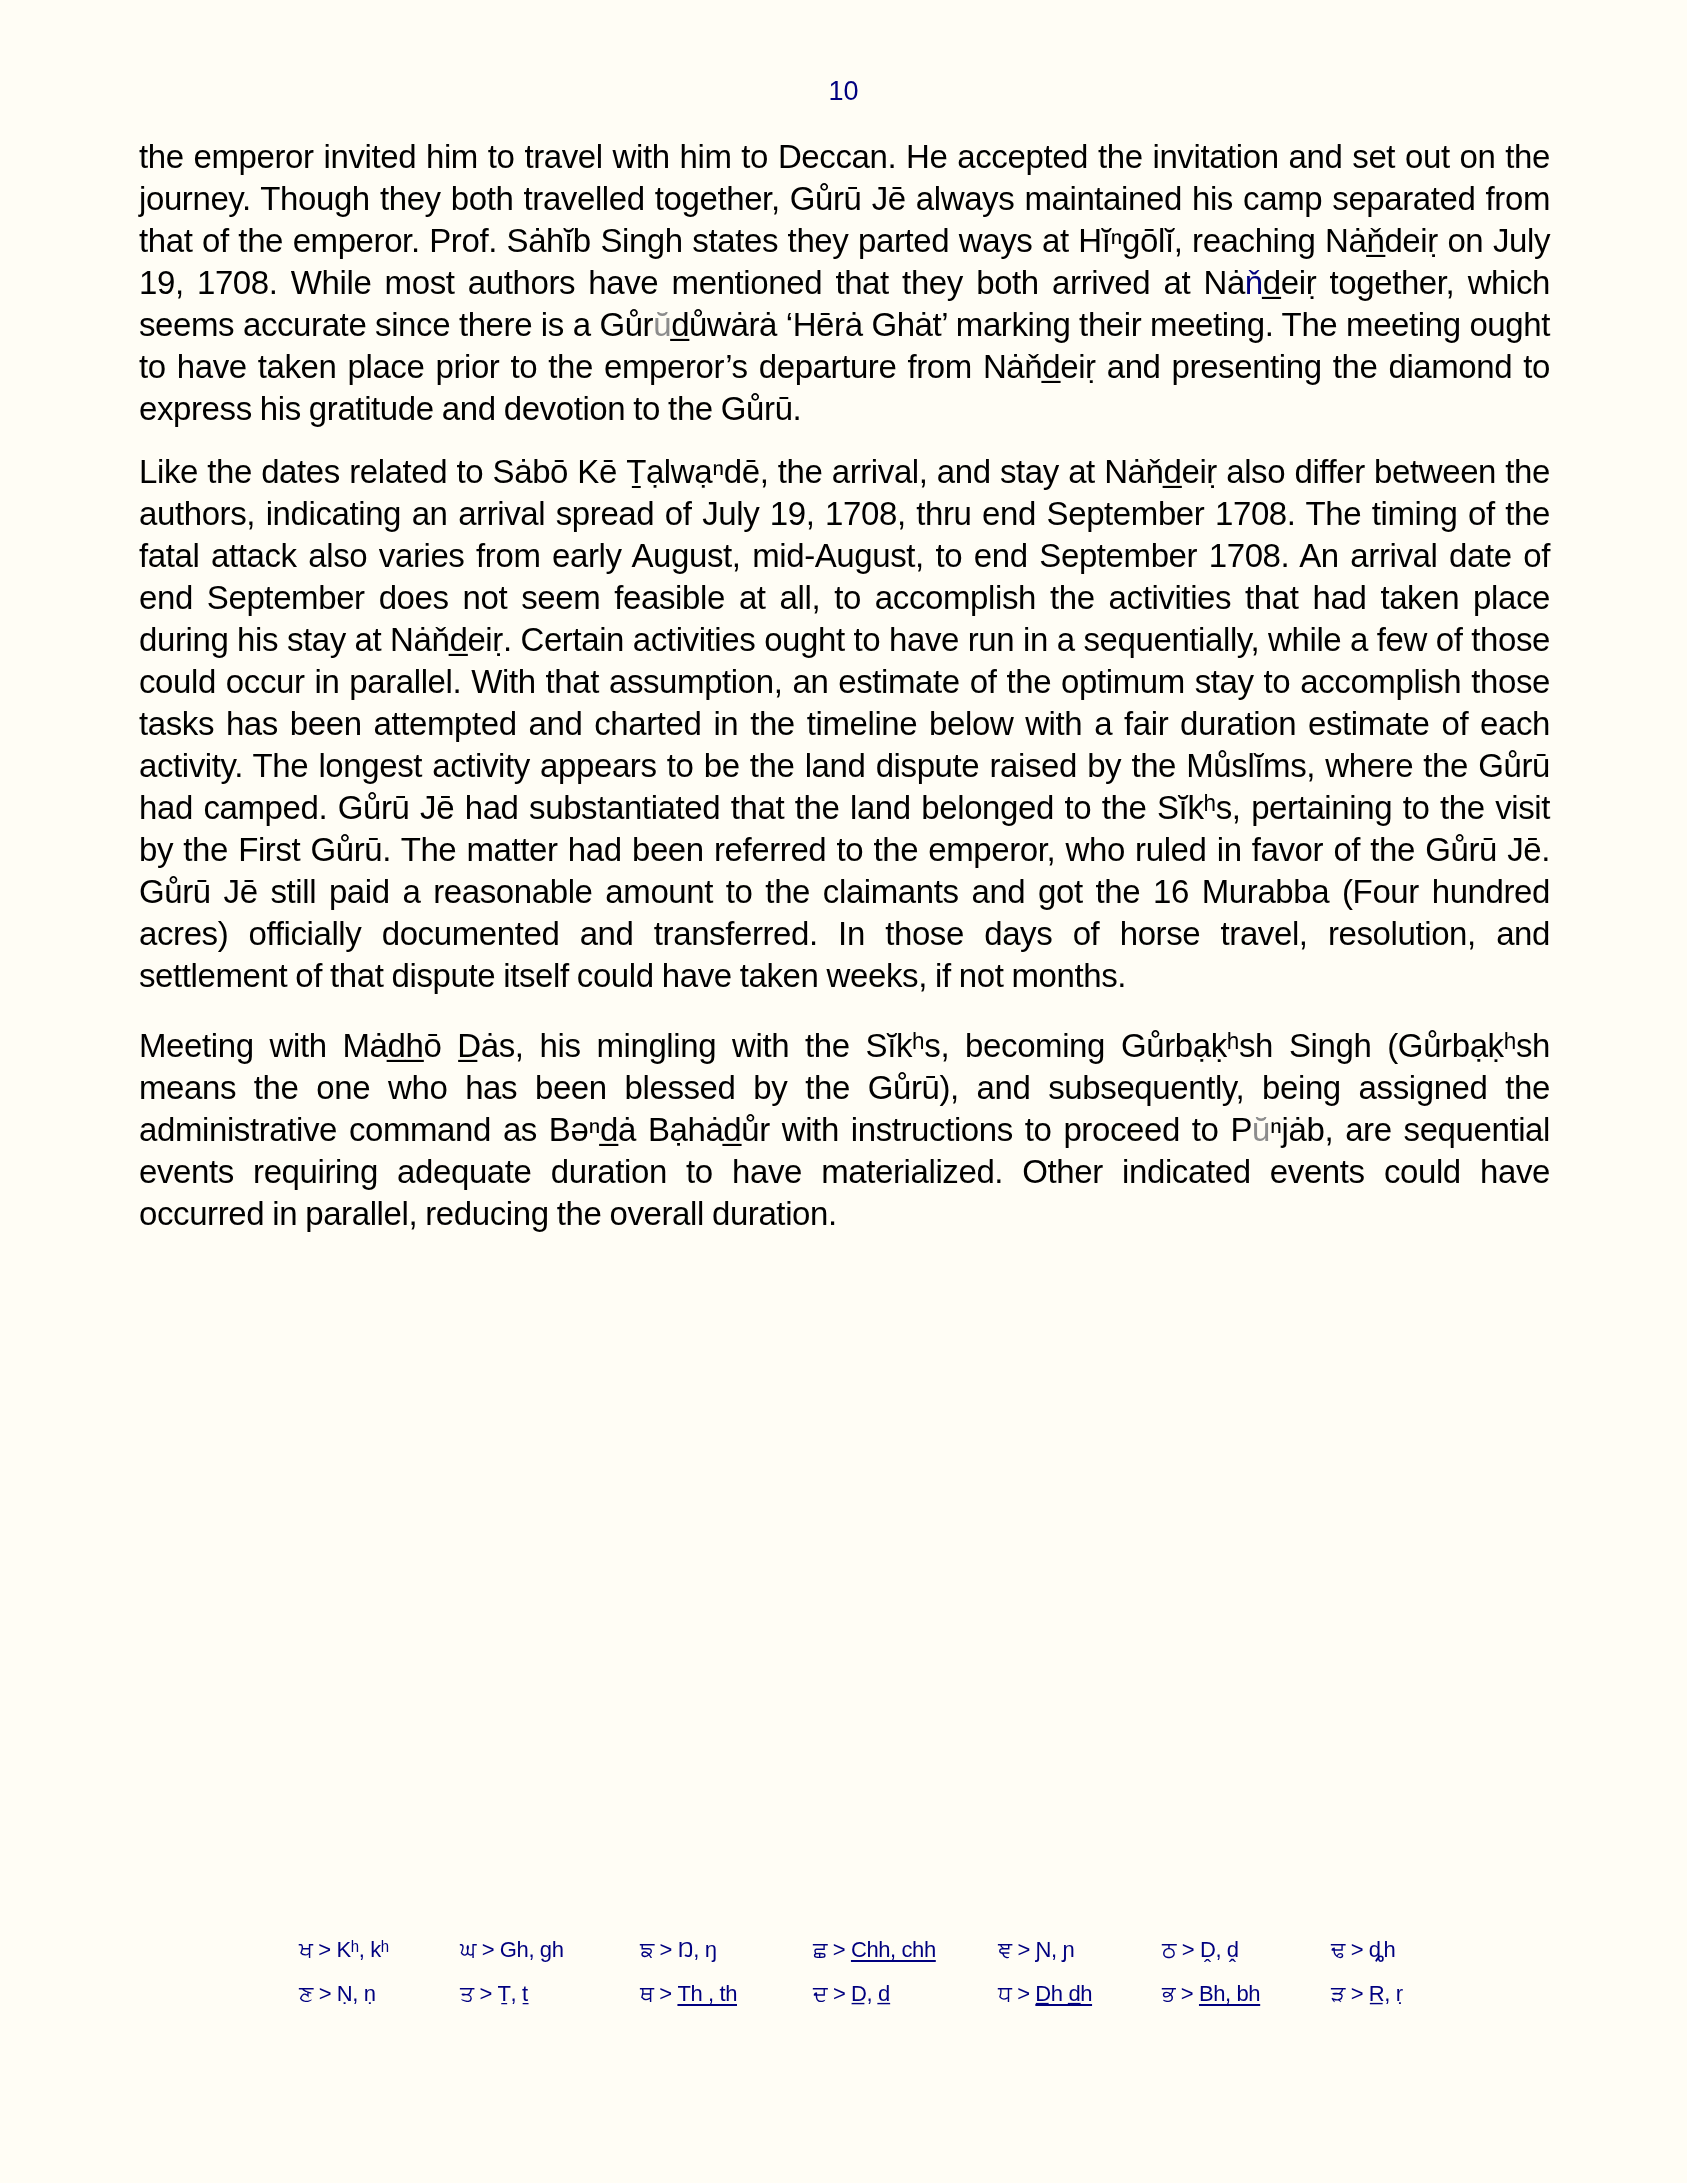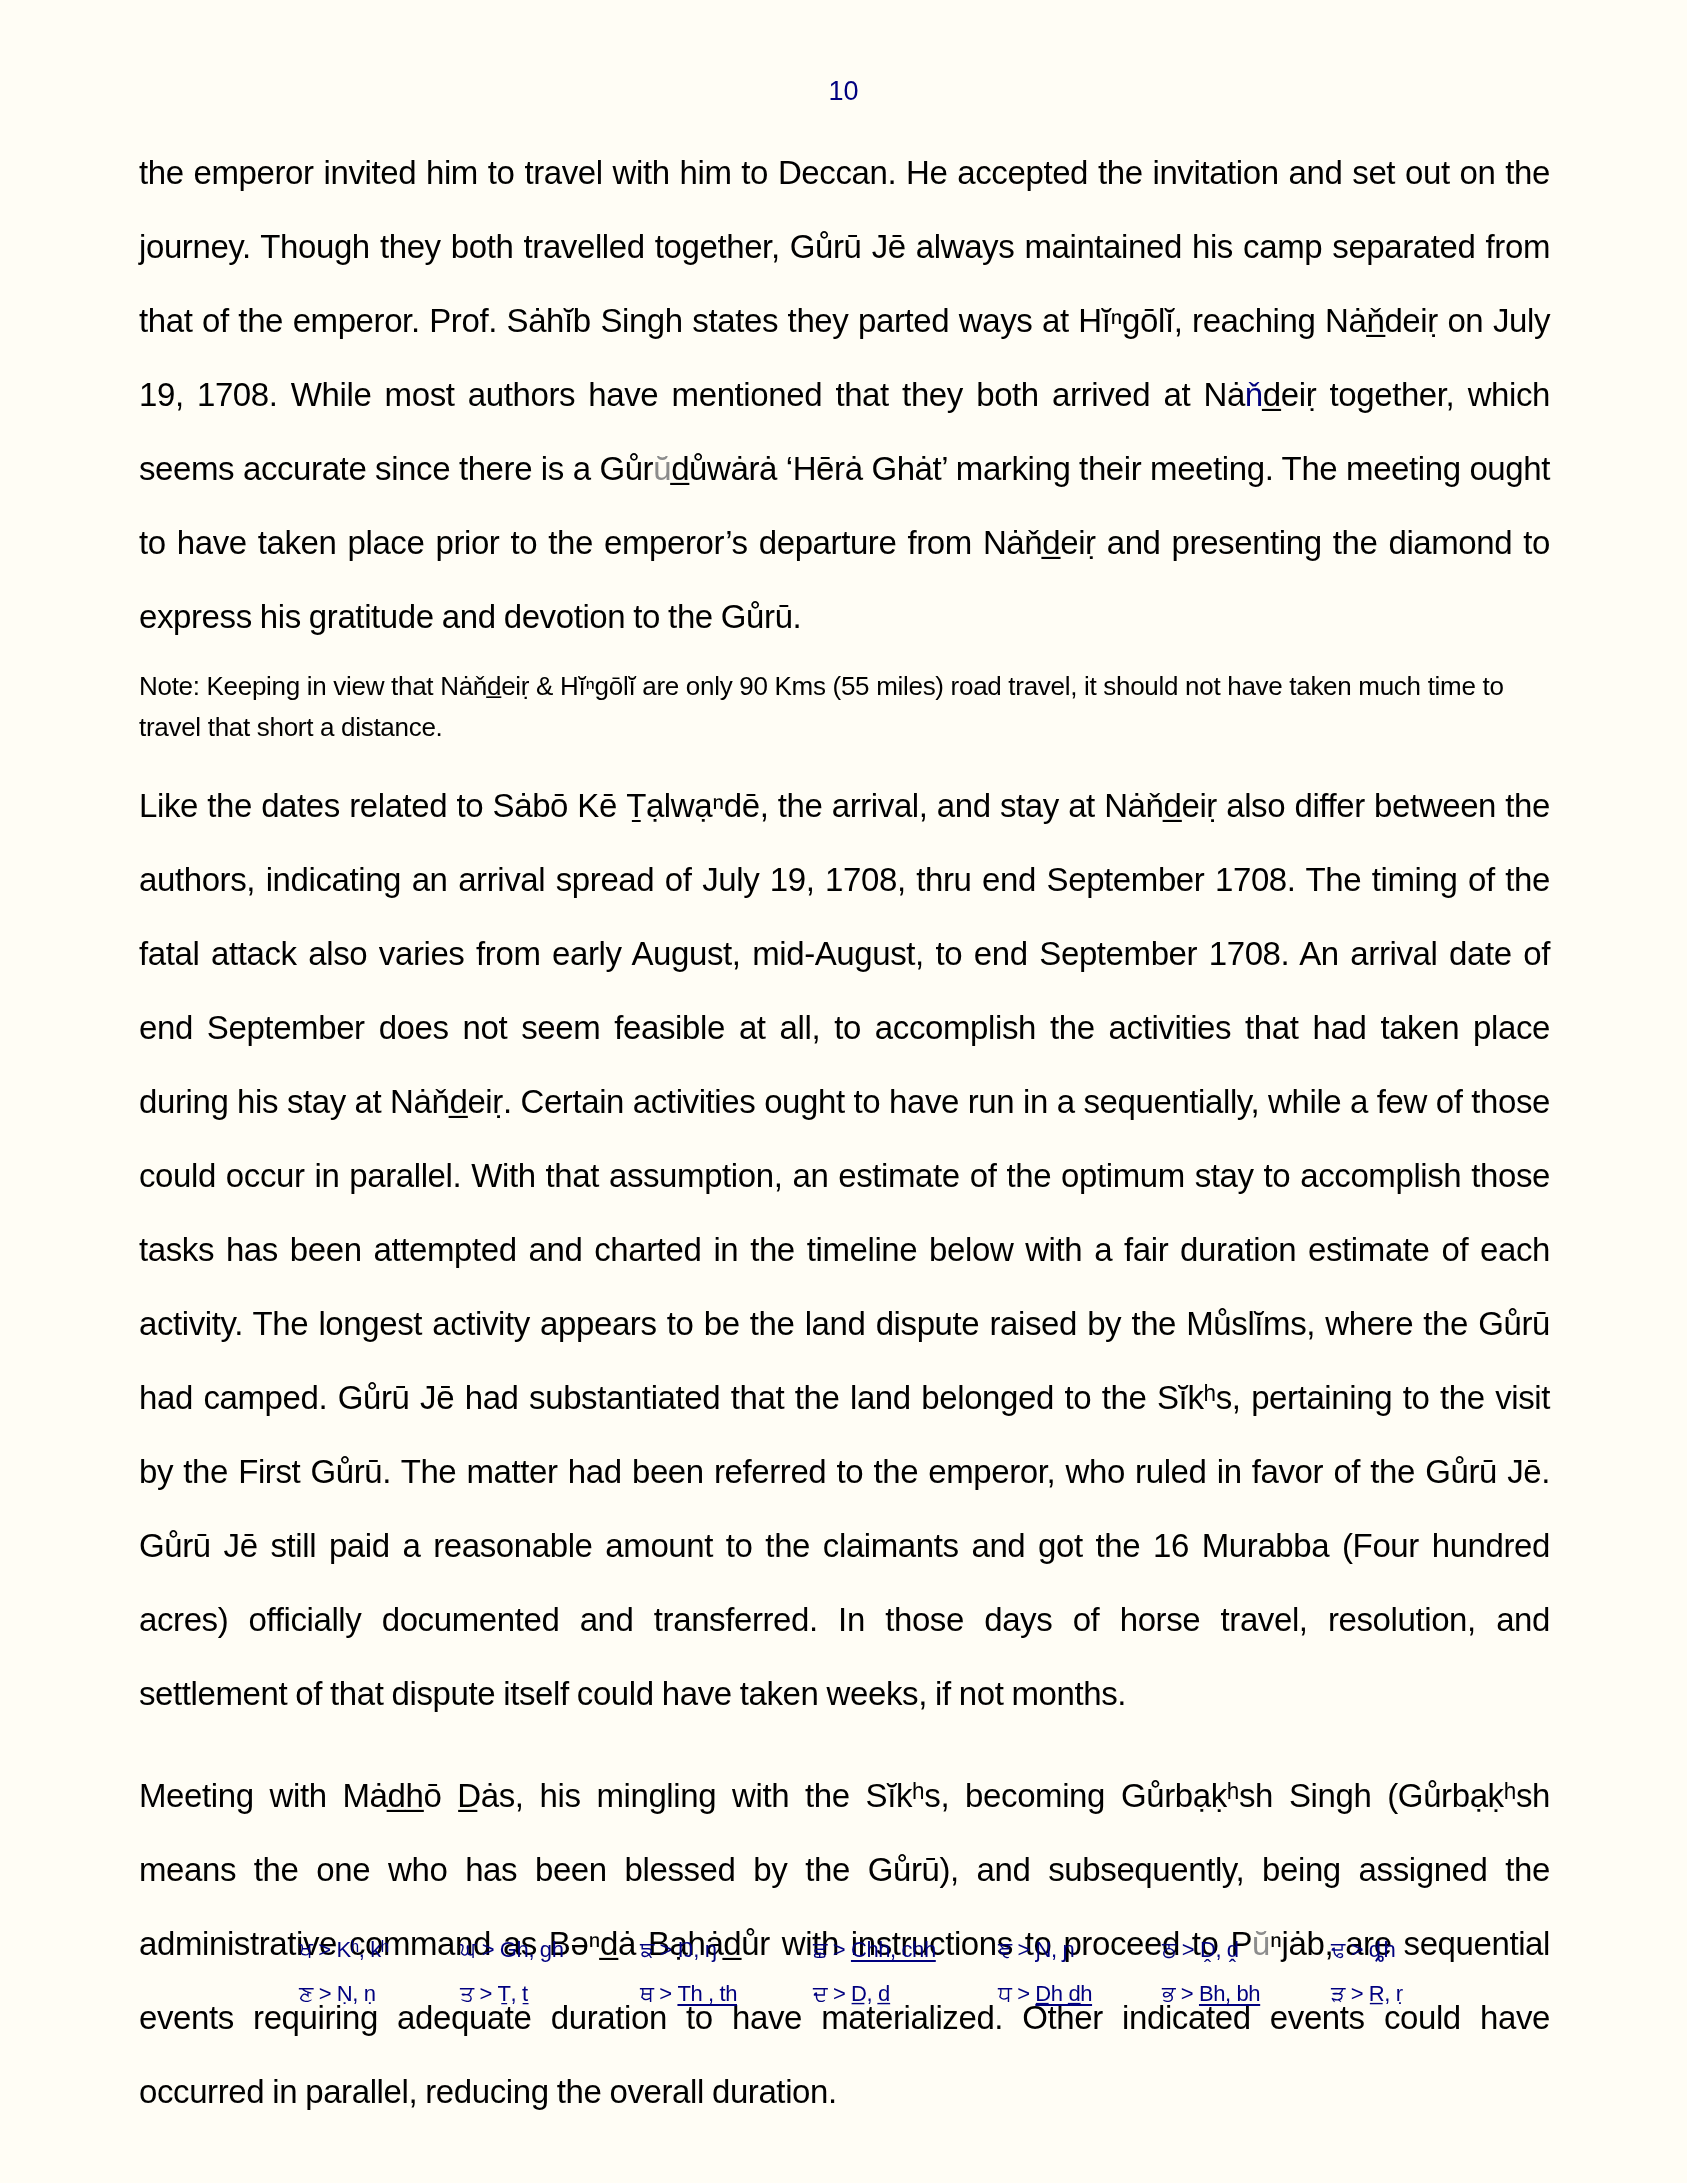--- a/index.html
+++ b/index.html
@@ -26,21 +26,21 @@
       line-height: 1;
     }
     .content {
       position: absolute;
       top: 136px;
       left: 139px;
       width: 1411px;
     }
     .para {
       font-size: 33px;
-      line-height: 74px;
+      line-height: 42px;
       text-align: justify;
       margin: 0;
       letter-spacing: -0.4px;
       word-spacing: -0.7px;
     }
     .para.last-left { text-align-last: left; }
     .note {
       font-size: 26px;
       line-height: 41px;
       text-align: left;
@@ -81,21 +81,20 @@
     .key-cell:nth-child(7) { width: 93px; }
     .key-cell .u { text-decoration: underline; text-underline-offset: 2.6px; }
   </style>
 </head>
 <body>
 
 <div class="page-number">10</div>
 
 <div class="content">
   <p class="para"><span>the emperor invited him to travel with him to Deccan. He accepted the invitation and set out on the journey. Though they both travelled together, Gůrū Jē always maintained his camp separated from that of the emperor. Prof. Sȧhĭb Singh states they parted ways at Hĭⁿgōlĭ, reaching Nȧň̲deiṛ on July 19, 1708. While most authors have mentioned that they both arrived at Nȧ</span><span class="navy">ň</span><span>d̲eiṛ together, which seems accurate since there is a Gůr</span><span class="gray">ŭ</span><span>d̲ůwȧrȧ ‘Hērȧ Ghȧt’ marking their meeting. The meeting ought to have taken place prior to the emperor’s departure from Nȧňd̲eiṛ and presenting the diamond to express his gratitude and devotion to the Gůrū.</span></p>
-  <p class="note"><span>Note: Keeping in view that Nȧňd̲eiṛ &amp; Hĭⁿgōlĭ are only 90 Kms (55 miles) road travel, it should not have taken much time to travel that short a distance.</span></p>
   <p class="para gap-a"><span>Like the dates related to Sȧbō Kē Ṯạlwạⁿdē, the arrival, and stay at Nȧňd̲eiṛ also differ between the authors, indicating an arrival spread of July 19, 1708, thru end September 1708. The timing of the fatal attack also varies from early August, mid-August, to end September 1708. An arrival date of end September does not seem feasible at all, to accomplish the activities that had taken place during his stay at Nȧňd̲eiṛ. Certain activities ought to have run in a sequentially, while a few of those could occur in parallel. With that assumption, an estimate of the optimum stay to accomplish those tasks has been attempted and charted in the timeline below with a fair duration estimate of each activity. The longest activity appears to be the land dispute raised by the Můslĭms, where the Gůrū had camped. Gůrū Jē had substantiated that the land belonged to the Sĭkʰs, pertaining to the visit by the First Gůrū. The matter had been referred to the emperor, who ruled in favor of the Gůrū Jē. Gůrū Jē still paid a reasonable amount to the claimants and got the 16 Murabba (Four hundred acres) officially documented and transferred. In those days of horse travel, resolution, and settlement of that dispute itself could have taken weeks, if not months.</span></p>
   <p class="para gap-c"><span>Meeting with Mȧd̲h̲ō D̲ȧs, his mingling with the Sĭkʰs, becoming Gůrbạḳʰsh Singh (Gůrbạḳʰsh means the one who has been blessed by the Gůrū), and subsequently, being assigned the administrative command as Bəⁿd̲ȧ Bạhȧd̲ůr with instructions to proceed to P</span><span class="gray">ŭ</span><span>ⁿjȧb, are sequential events requiring adequate duration to have materialized. Other indicated events could have occurred in parallel, reducing the overall duration.</span></p>
 </div>
 
 <div class="key">
   <div class="key-row">
       <span class="key-cell"><span>ਖ</span><span> &gt; </span><span>Kʰ, kʰ</span></span>
       <span class="key-cell"><span>ਘ</span><span> &gt; </span><span>Gh, gh</span></span>
       <span class="key-cell"><span>ਙ</span><span> &gt; </span><span>Ŋ, ŋ</span></span>
       <span class="key-cell"><span>ਛ</span><span> &gt; </span><span class="u">Chh,  chh</span></span>

